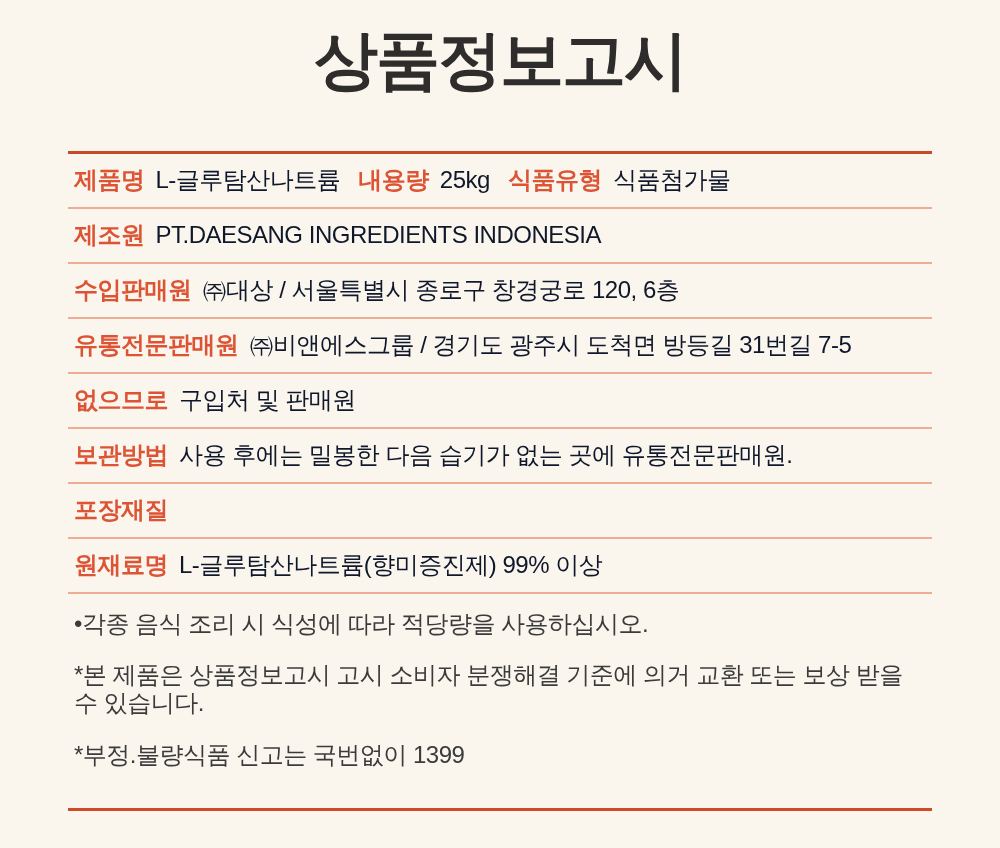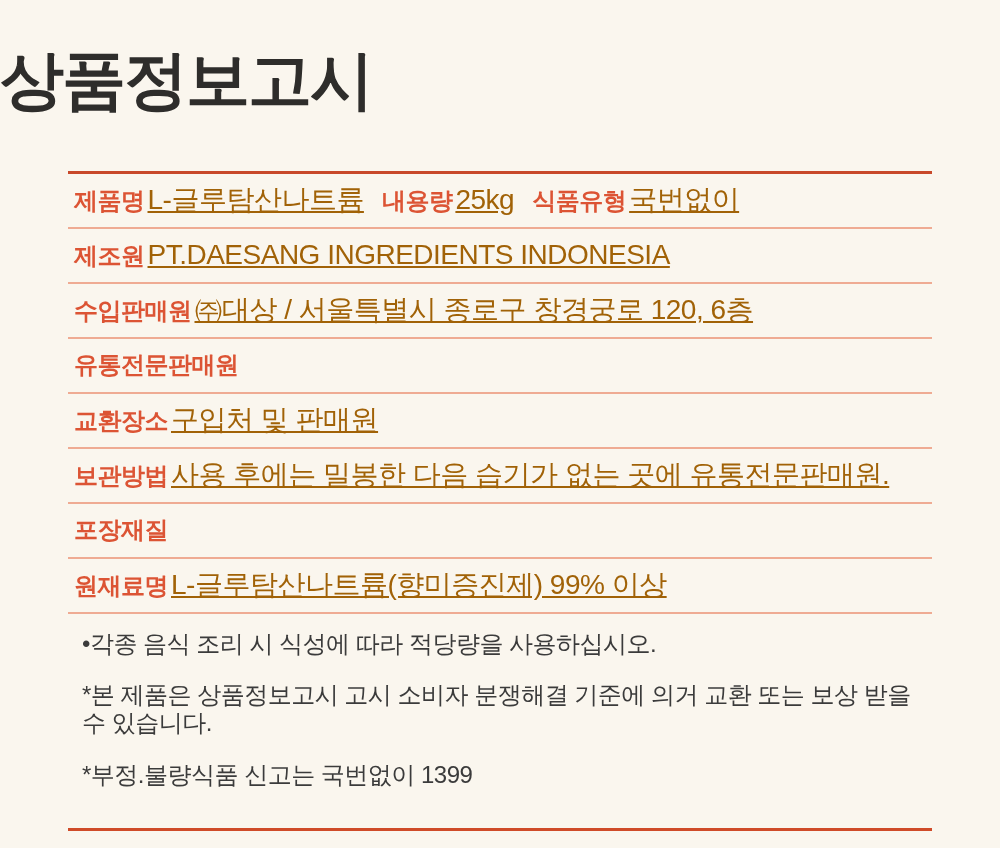--- a/index.html
+++ b/index.html
@@ -6,21 +6,22 @@
   .page {
     width: 1000px;
     height: 848px;
     background: #FAF6EE;
     font-family: "Liberation Sans", sans-serif;
     overflow: hidden;
     box-sizing: border-box;
   }
   .title {
     margin: 0;
-    padding-top: 42px;
+    padding-top: 22px;
+    text-align: center;
     font-size: 64px;
     font-weight: 800;
     letter-spacing: -2px;
     color: #2E2D2B;
     line-height: 1.2;
   }
   .info-table {
     width: 864px;
     margin: 52px auto 0 auto;
     border-top: 3px solid #C8492A;
@@ -31,43 +32,42 @@
     align-items: center;
     flex-wrap: nowrap;
     gap: 18px;
     padding: 0 6px;
     border-bottom: 2px solid #EFAB93;
     white-space: nowrap;
   }
   .pair {
     display: inline-flex;
     align-items: baseline;
-    gap: 3px;
+    gap: 11px;
   }
   .label {
     color: #DC5434;
     font-weight: 700;
     font-size: 24px;
     letter-spacing: -0.5px;
   }
   .value {
-    color: #a16207;
-    font-size: 28px;
+    color: #0f172a;
+    font-size: 24px;
     letter-spacing: -0.5px;
-    text-decoration: underline;
   }
   .notes {
     width: 864px;
     margin: 0 auto;
     box-sizing: border-box;
     padding: 16px 6px 10px 6px;
     border-bottom: 3px solid #CF4B28;
   }
   .note {
-    margin: 0 0 24px 8px;
+    margin: 0 0 24px 0;
     font-size: 24px;
     color: #3B3B3B;
     letter-spacing: -0.5px;
     line-height: 1.15;
   }
   .note:last-child { margin-bottom: 30px; }
 </style>
 </head>
 <body>
 
@@ -81,47 +81,48 @@
       <span class="pair">
         <span class="label">제품명</span>
         <span class="value">L-글루탐산나트륨</span>
       </span>
       <span class="pair">
         <span class="label">내용량</span>
         <span class="value">25kg</span>
       </span>
       <span class="pair">
         <span class="label">식품유형</span>
-        <span class="value">국번없이</span>
+        <span class="value">식품첨가물</span>
       </span>
     </div>
 
     <div class="row">
       <span class="pair">
         <span class="label">제조원</span>
         <span class="value">PT.DAESANG INGREDIENTS INDONESIA</span>
       </span>
     </div>
 
     <div class="row">
       <span class="pair">
         <span class="label">수입판매원</span>
         <span class="value">㈜대상 / 서울특별시 종로구 창경궁로 120, 6층</span>
       </span>
     </div>
 
     <div class="row">
       <span class="pair">
         <span class="label">유통전문판매원</span>
+        <span class="value">㈜비앤에스그룹 / 경기도 광주시 도척면 방등길 31번길 7-5</span>
       </span>
     </div>
 
     <div class="row">
       <span class="pair">
-        <span class="label">교환장소</span>
+        <span class="label">없으므로</span>
         <span class="value">구입처 및 판매원</span>
       </span>
     </div>
 
     <div class="row">
       <span class="pair">
         <span class="label">보관방법</span>
         <span class="value">사용 후에는 밀봉한 다음 습기가 없는 곳에 유통전문판매원.</span>
       </span>
     </div>

